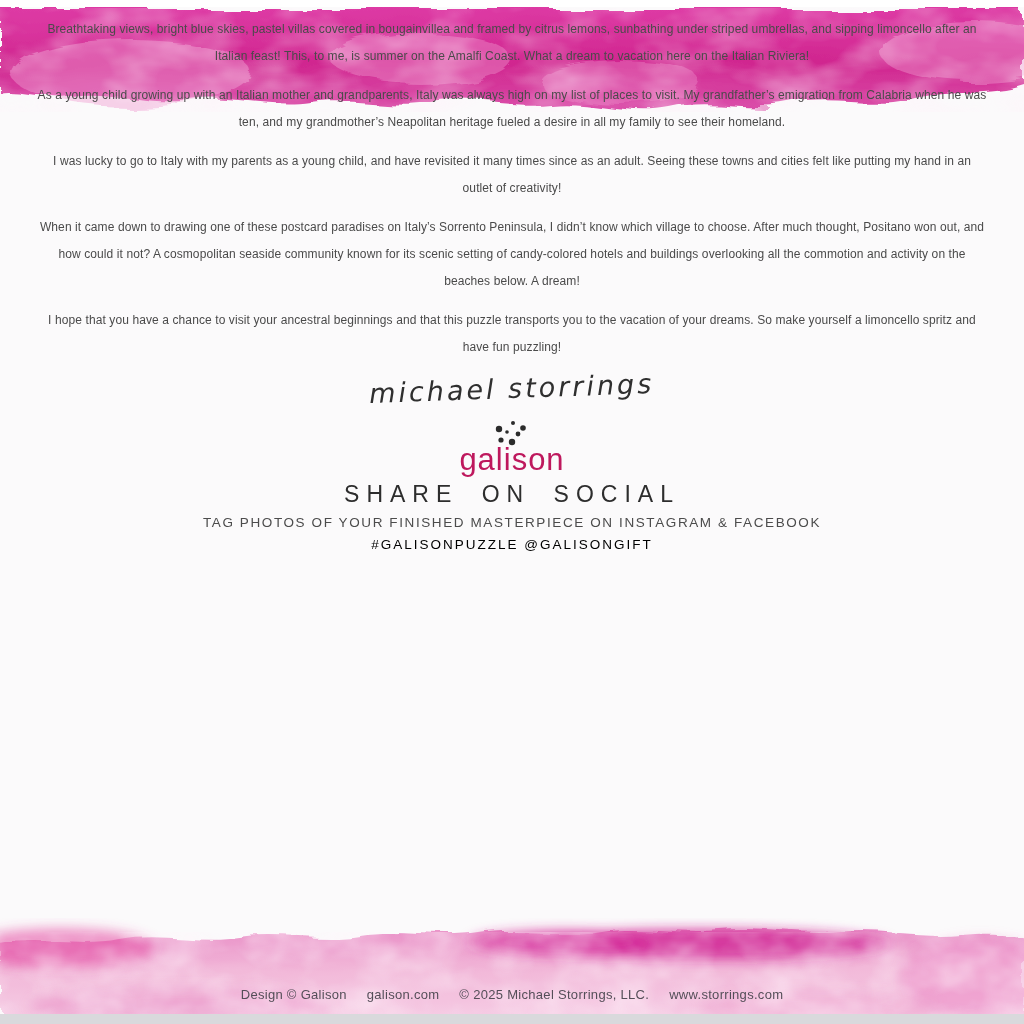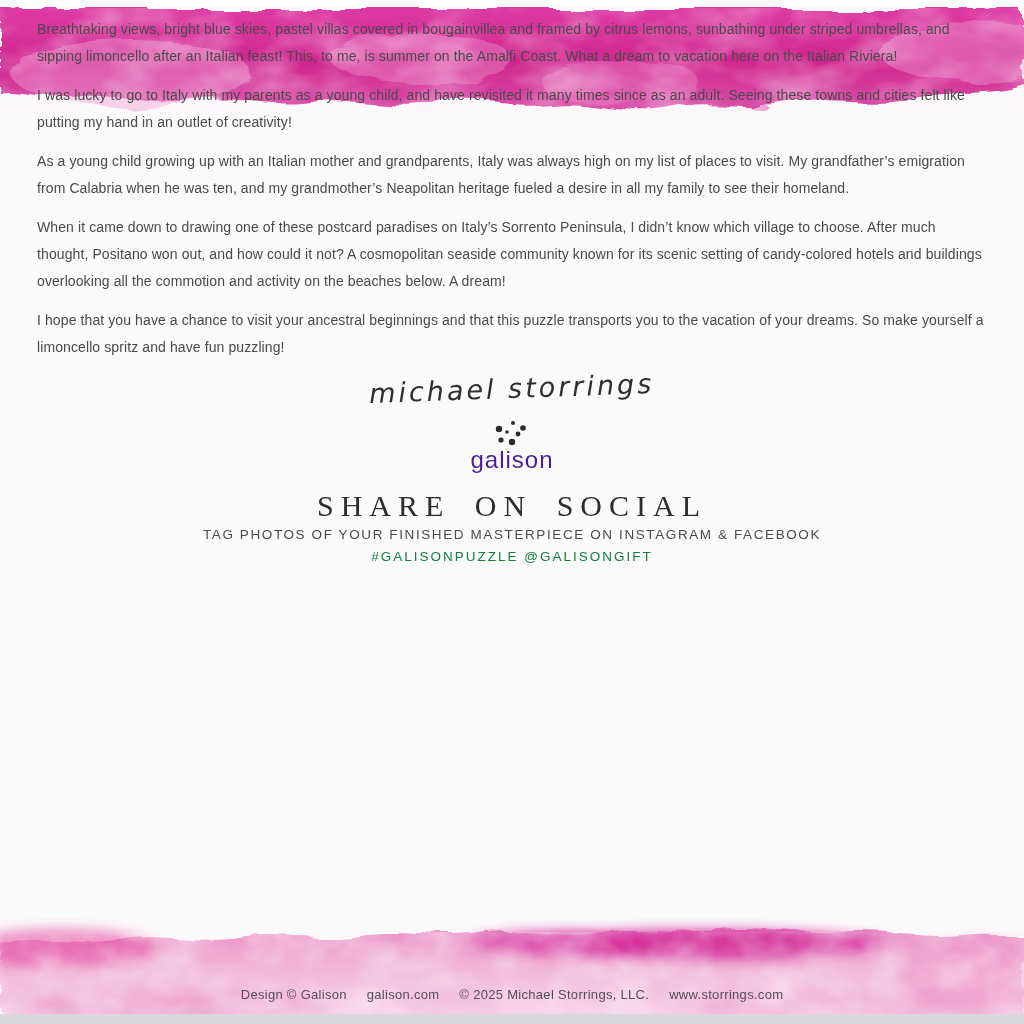--- a/index.html
+++ b/index.html
@@ -22,47 +22,47 @@
     display:inline-block;
     font-family:"Liberation Sans",sans-serif;
     font-size:155px;line-height:1;font-weight:400;
     letter-spacing:6px;color:#1e1e1e;
     transform:scale(0.27,1);transform-origin:50% 0;
   }
 
   .paragraphs{margin-top:16px;}
   .paragraphs p{
     margin:0 auto 12px;width:950px;
-    font-size:14px;line-height:27px;color:#4a4a4a;
-    text-align:left;letter-spacing:0.1px;
+    font-size:12px;line-height:27px;color:#4a4a4a;
+    text-align:center;letter-spacing:0.1px;
   }
 
   .signature{
     margin-top:10px;height:42px;
     font-family:"DejaVu Sans",sans-serif;font-style:italic;
     font-size:27px;letter-spacing:3px;color:#2f2f2f;
   }
   .signature span{display:inline-block;transform:rotate(-2deg);}
 
   .logo{margin-top:4px;}
   .logo-dots{display:block;margin:0 auto;height:28px;}
   .logo-word{
-    font-size:24px;line-height:26px;color:#4c1d95;letter-spacing:1px;font-weight:400;
+    font-size:31px;line-height:26px;color:#be185d;letter-spacing:1px;font-weight:400;
   }
 
   .social-heading{
-    margin-top:20px;
-    font-family:Liberation Serif, serif;
-    font-size:30px;line-height:26px;letter-spacing:7px;word-spacing:10px;color:#2d2d2d;
+    margin-top:8px;
+    font-family:Liberation Sans, sans-serif;
+    font-size:23px;line-height:26px;letter-spacing:7px;word-spacing:10px;color:#2d2d2d;
   }
   .social-tagline{
     margin-top:8px;font-size:13.5px;line-height:15px;letter-spacing:1.6px;color:#4c4c4c;text-align:center;
   }
   .social-handles{
-    margin-top:7px;font-size:13.5px;line-height:15px;letter-spacing:2px;color:#15803d;
+    margin-top:7px;font-size:13.5px;line-height:15px;letter-spacing:2px;color:#000000;
   }
 
   .footer{
     position:absolute;bottom:22px;left:0;width:1024px;text-align:center;z-index:5;
     font-size:13px;color:#544e58;letter-spacing:0.3px;
   }
   .footer span{margin:0 8px;}
 </style>
 </head>
 <body>
@@ -94,22 +94,22 @@
     <ellipse cx="975" cy="52" rx="95" ry="30" fill="#ef97ce"></ellipse>
   </g>
   <rect x="0" y="8" width="1024" height="104" fill="#ffffff" opacity="0.5" filter="url(#mottleT)"></rect>
 </svg>
 <div class="top-strip"></div>
 
 <main>
 
   <div class="paragraphs">
     <p>Breathtaking views, bright blue skies, pastel villas covered in bougainvillea and framed by citrus lemons, sunbathing under striped umbrellas, and sipping limoncello after an Italian feast! This, to me, is summer on the Amalfi Coast. What a dream to vacation here on the Italian Riviera!</p>
+    <p>As a young child growing up with an Italian mother and grandparents, Italy was always high on my list of places to visit. My grandfather’s emigration from Calabria when he was ten, and my grandmother’s Neapolitan heritage fueled a desire in all my family to see their homeland.</p>
     <p>I was lucky to go to Italy with my parents as a young child, and have revisited it many times since as an adult. Seeing these towns and cities felt like putting my hand in an outlet of creativity!</p>
-    <p>As a young child growing up with an Italian mother and grandparents, Italy was always high on my list of places to visit. My grandfather’s emigration from Calabria when he was ten, and my grandmother’s Neapolitan heritage fueled a desire in all my family to see their homeland.</p>
     <p>When it came down to drawing one of these postcard paradises on Italy’s Sorrento Peninsula, I didn’t know which village to choose. After much thought, Positano won out, and how could it not? A cosmopolitan seaside community known for its scenic setting of candy-colored hotels and buildings overlooking all the commotion and activity on the beaches below. A dream!</p>
     <p>I hope that you have a chance to visit your ancestral beginnings and that this puzzle transports you to the vacation of your dreams. So make yourself a limoncello spritz and have fun puzzling!</p>
   </div>
 
   <div class="signature">
     <span>michael storrings</span>
   </div>
 
   <div class="logo">
     <svg class="logo-dots" width="40" height="28" viewBox="0 0 40 28" aria-hidden="true">

